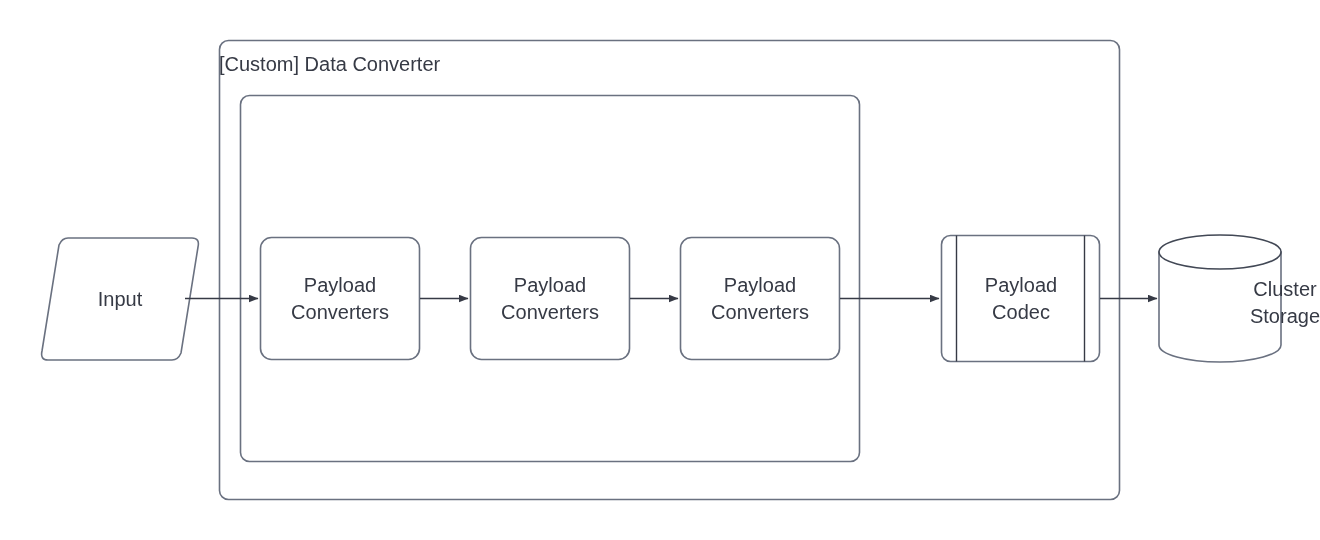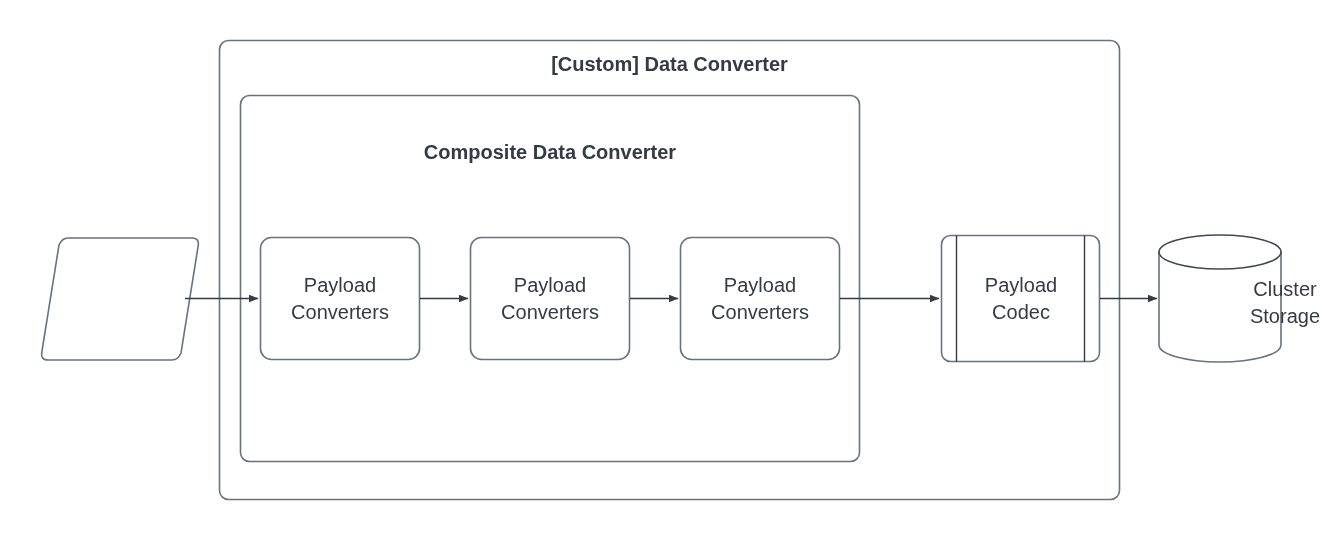--- a/index.html
+++ b/index.html
@@ -34,25 +34,24 @@
     justify-content: center;
     text-align: center;
     line-height: 1.34;
     font-size: 20px;
     color: #363a45;
     white-space: pre-line;
     pointer-events: none;
   }
   .container-title {
     position: absolute;
-    text-align: center;
+    text-align: left;
     font-size: 20px;
     color: #363a45;
     line-height: 1.2;
-    font-weight: bold;
   }
 </style>
 </head>
 <body>
 
 <div id="canvas">
 
   <svg id="svg-layer" viewBox="0 0 1320 540" xmlns="http://www.w3.org/2000/svg">
     <defs>
       <marker id="arrowhead" markerWidth="10" markerHeight="8" refX="9.5" refY="4" orient="auto" markerUnits="userSpaceOnUse">
@@ -89,22 +88,22 @@
 
     <line x1="630" y1="298.5" x2="678" y2="298.5" stroke="#363a45" stroke-width="1.5" marker-end="url(#arrowhead)"></line>
 
     <line x1="840" y1="298.5" x2="939" y2="298.5" stroke="#363a45" stroke-width="1.5" marker-end="url(#arrowhead)"></line>
 
     <line x1="1100" y1="298.5" x2="1157" y2="298.5" stroke="#363a45" stroke-width="1.5" marker-end="url(#arrowhead)"></line>
   </svg>
 
   <div class="container-title" style="left:219px; top:52px; width:901px;">[Custom] Data Converter</div>
 
-  <div class="container-title" style="left:240px; top:140px; width:620px;">Composite Data Converter</div>
 
+  <div class="node-label" style="left:40px; top:238px; width:160px; height:122px;">Input</div>
 
   <div class="node-label" style="left:260px; top:237px; width:160px; height:123px;">Payload
 Converters</div>
 
   <div class="node-label" style="left:470px; top:237px; width:160px; height:123px;">Payload
 Converters</div>
 
   <div class="node-label" style="left:680px; top:237px; width:160px; height:123px;">Payload
 Converters</div>
 

